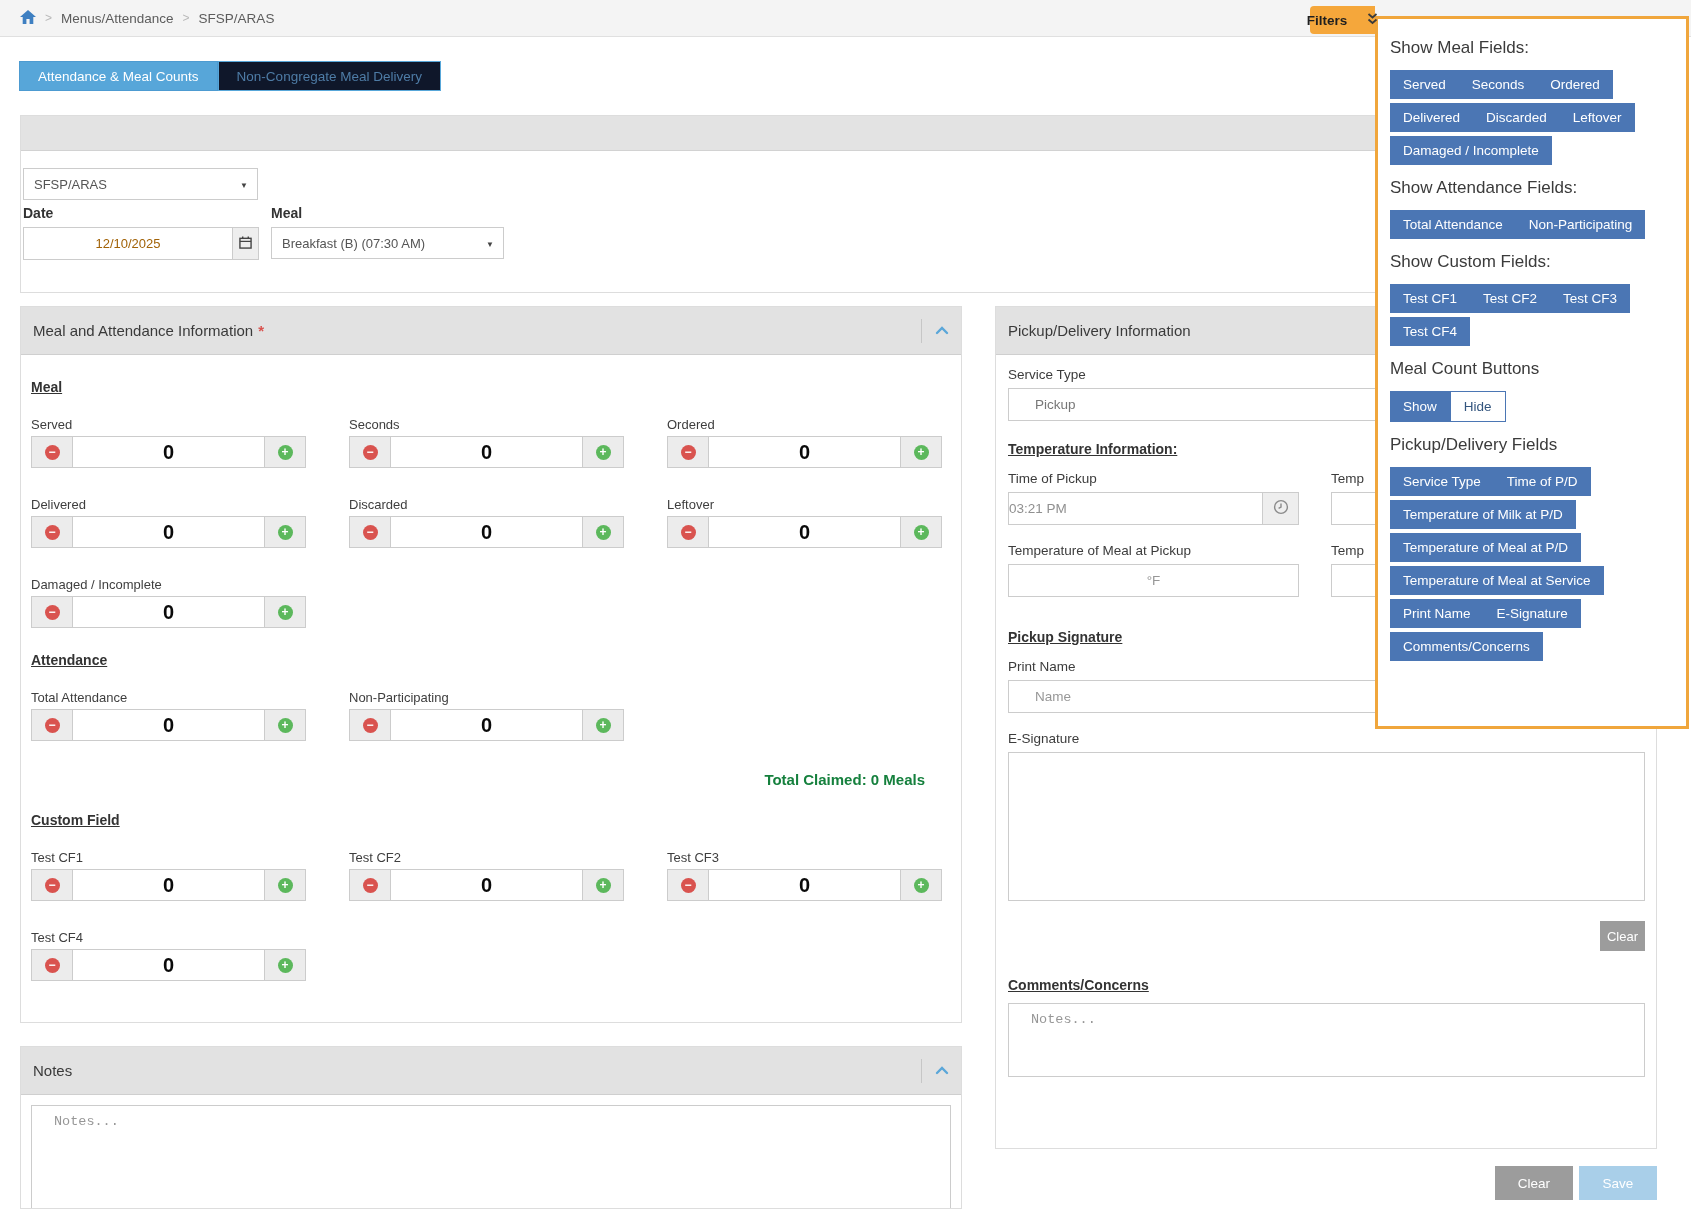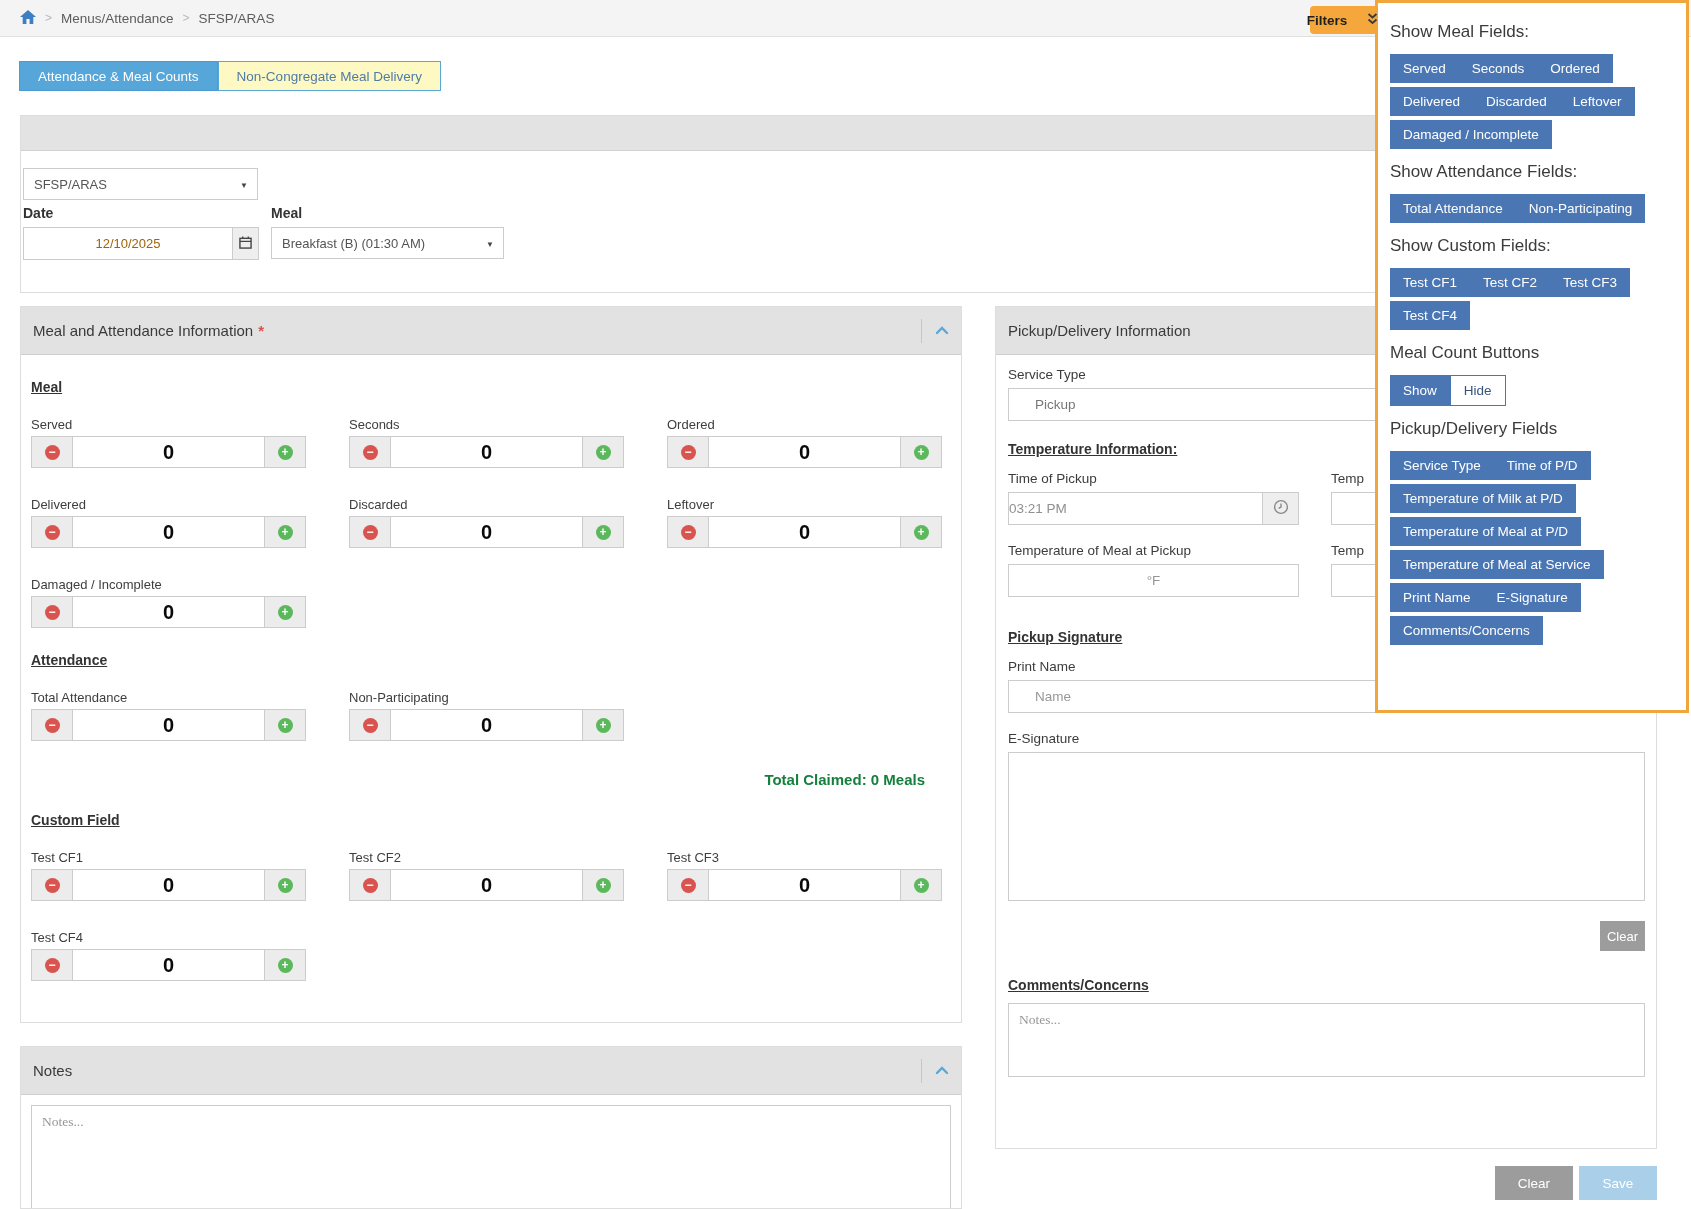--- a/index.html
+++ b/index.html
@@ -10,21 +10,21 @@
   }
   
   .breadcrumb { position:absolute; left:0; top:0; width:1691px; height:37px;
     background:#f4f4f4; border-bottom:1px solid #e0e0e0;
     display:flex; align-items:center; padding-left:20px; gap:9px; font-size:13.5px; color:#5c5c5c; }
   .crumb-sep { color:#b9b9b9; font-size:12px; }
   .home-btn { display:flex; align-items:center; cursor:pointer; }
   
   .tabs { position:absolute; left:19px; top:61px; display:flex; }
   .tab { height:30px; padding:0 18px; display:flex; align-items:center; font-size:13.5px;
-    background:#fef9c3; border:1px solid #58a7d9; color:#4e7ca6; cursor:pointer; }
+    background:#0f172a; border:1px solid #58a7d9; color:#4e7ca6; cursor:pointer; }
   .tab.active { background:#57a6d9; border-color:#4d9bd1; color:#fff; }
   
   .top-panel { position:absolute; left:20px; top:115px; width:1633px; height:178px;
     background:#fff; border:1px solid #ddd; }
   .top-panel-head { height:35px; background:#e3e3e3; border-bottom:1px solid #d2d2d2; }
   .top-panel-body { padding:17px 14px 0 2px; }
   .sel { position:relative; height:32px; border:1px solid #ccc; background:#fff;
     display:flex; align-items:center; padding:0 22px 0 10px; color:#555; font-size:13px; cursor:pointer; }
   .caret { position:absolute; right:9px; top:12px; font-size:8px; color:#444; }
   .ctl-grid { display:grid; grid-template-columns:236px 233px; column-gap:12px; margin-top:5px; }
@@ -58,22 +58,22 @@
     font-size:20px; font-weight:600; color:#0a0a0a; }
   .circ { width:15px; height:15px; border-radius:50%; color:#fff; font-size:12px; font-weight:bold;
     display:flex; align-items:center; justify-content:center; line-height:1; }
   .circ.minus { background:#d9534f; }
   .circ.plus  { background:#5cb85c; }
   .total-claimed { margin-top:30px; text-align:right; padding-right:18px; font-weight:bold;
     font-size:15px; color:#15803d; }
   
   .notes-panel { left:20px; top:1046px; width:942px; height:163px; overflow:hidden; }
   .notes-body { padding:10px; }
-  textarea { width:100%; border:1px solid #ccc; resize:none; font-family:Liberation Serif, serif;
-    font-size:13.5px; color:#555; padding:8px 10px; outline:none; }
+  textarea { width:100%; border:1px solid #ccc; resize:none; font-family:Liberation Mono, monospace;
+    font-size:13.5px; color:#555; padding:8px 22px; outline:none; }
   textarea::placeholder, input::placeholder { color:#979797; }
   
   .right-panel { left:995px; top:306px; width:662px; height:843px; }
   .right-body { padding:12px 12px 0 12px; }
   .pd-label { font-size:13.5px; color:#3c3c3c; margin-bottom:6px; }
   .pd-input { width:100%; height:33px; border:1px solid #ccc; padding:0 26px; color:#777;
     font-size:13.5px; font-family:inherit; outline:none; }
   .pd-grid { display:grid; grid-template-columns:291px 291px; column-gap:32px; }
   .time-group { display:flex; height:33px; border:1px solid #ccc; background:#fff; }
   .time-group input { flex:1; border:none; outline:none; text-align:left; color:#909090;
@@ -90,21 +90,21 @@
   .footer-btns { position:absolute; left:1495px; top:1166px; display:flex; gap:6px; }
   .footer-btns button { width:78px; height:34px; border:none; font-size:13.5px;
     font-family:inherit; color:#fff; cursor:pointer; }
   .btn-clear { background:#9c9c9c; }
   .btn-save  { background:#a9cfe9; }
   
   .filters-btn { position:absolute; left:1310px; top:6px; width:65px; height:28px; z-index:21;
     background:#f5a73b; border:none; border-radius:4px 0 0 4px; display:flex; align-items:center;
     justify-content:center; gap:20px; font-size:13.5px; font-weight:bold; color:#1f1f1f;
     font-family:inherit; cursor:pointer; }
-  .overlay { position:absolute; left:1375px; top:0; width:314px; height:713px; z-index:20;
+  .overlay { position:absolute; left:1375px; top:16px; width:314px; height:713px; z-index:20;
     background:#fff; border:3px solid #f0a63c; padding:6px 0 0 12px; overflow:hidden; }
   .fp-head { font-size:17px; color:#3b3b3b; margin:13px 0 12px; }
   .fp-row { display:flex; margin-bottom:4px; }
   .fp-btn { background:#4b76b4; color:#fff; border:none; font-size:13.5px; padding:7px 13px;
     font-family:inherit; cursor:pointer; white-space:nowrap; }
   .fp-btn.seg-off { background:#fff; color:#33557e; border:1px solid #4b76b4; }
 </style>
 </head>
 <body>
 
@@ -151,21 +151,21 @@
                   <line x1="1" y1="5.8" x2="13" y2="5.8" stroke="#444" stroke-width="1.3"></line>
                   <line x1="4" y1="0.5" x2="4" y2="3" stroke="#444" stroke-width="1.5"></line>
                   <line x1="10" y1="0.5" x2="10" y2="3" stroke="#444" stroke-width="1.5"></line>
                 </svg></span>
             </span>
         </div>
       </div>
       <div>
         <div class="ctl-label">Meal</div>
         <div class="sel">
-          <span>Breakfast (B) (01:30 AM)</span>
+          <span>Breakfast (B) (07:30 AM)</span>
           <span class="caret">▼</span>
         </div>
       </div>
     </div>
   </div>
 </div>
 
 <div class="panel left-panel">
   <div class="panel-head">
     <span>Meal and Attendance Information</span>

